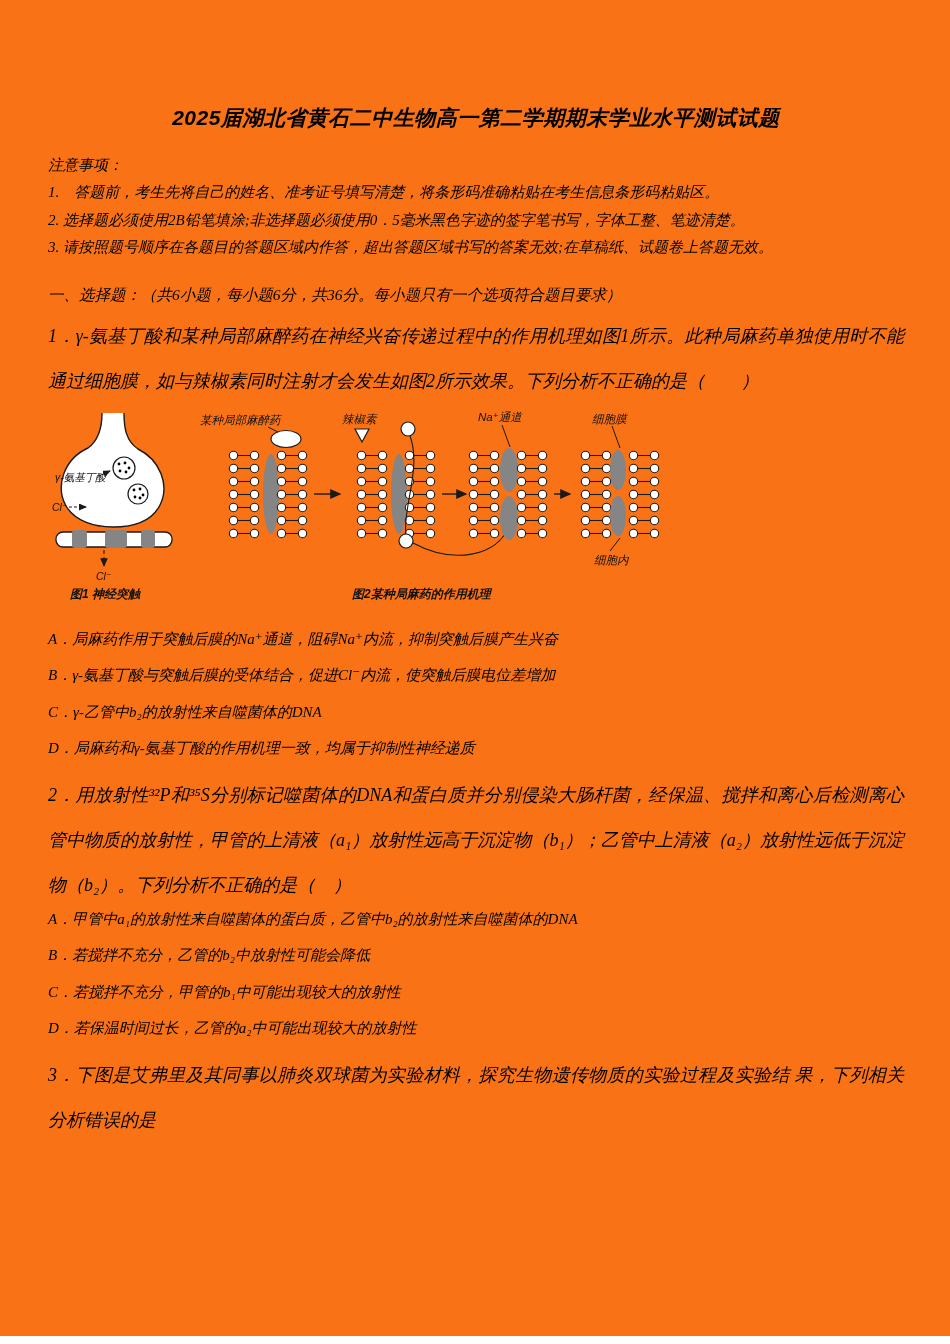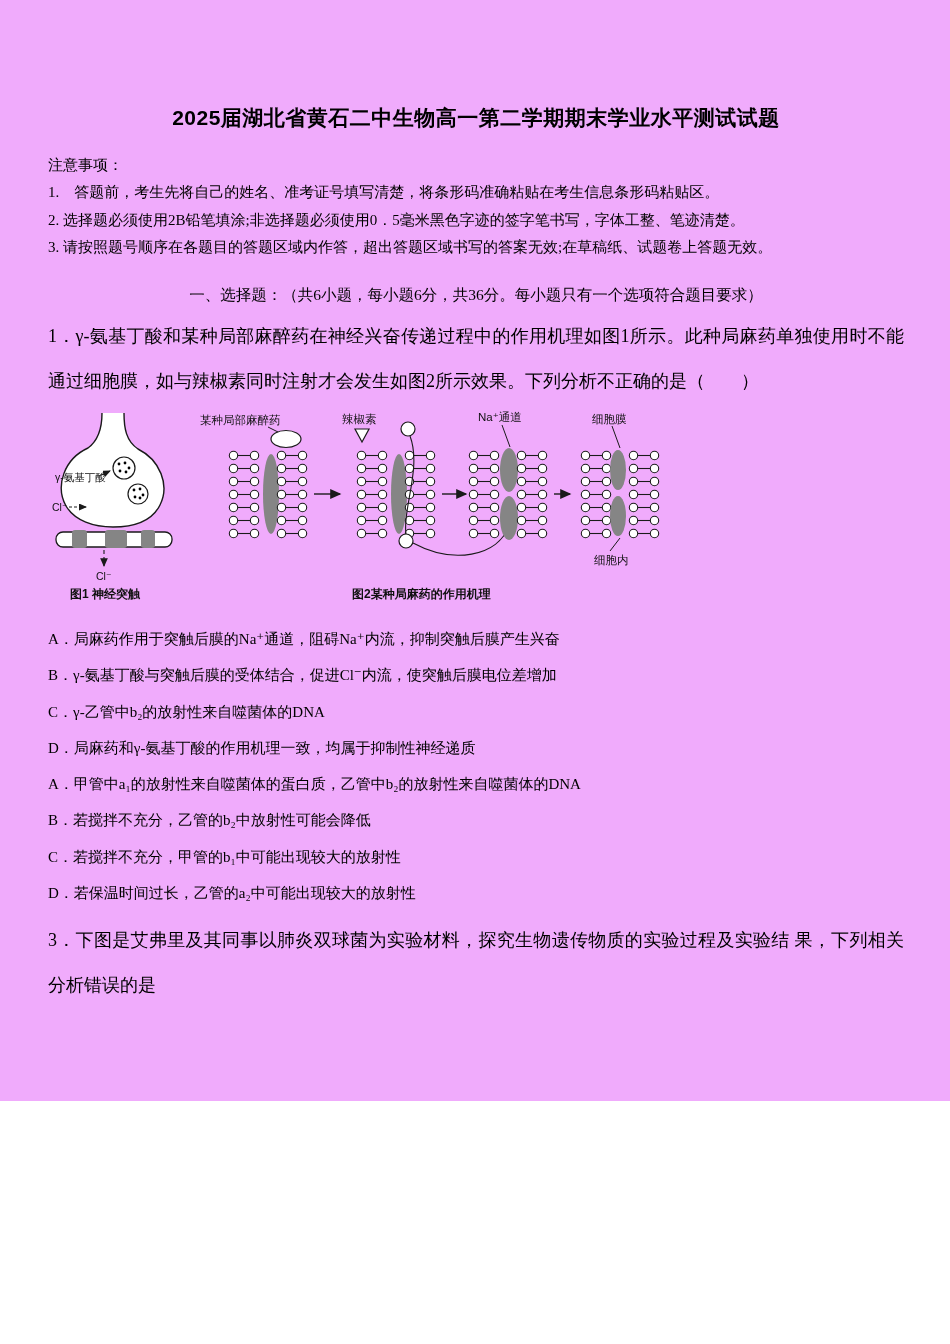--- a/index.html
+++ b/index.html
@@ -2,28 +2,28 @@
 <html><head>
 <meta charset="utf-8">
 <style>
   * { margin:0; padding:0; box-sizing:border-box; }
   html,body { background:#ffffff; }
   body {
     width:950px; height:1344px; position:relative;
     font-family:"Liberation Serif","DejaVu Serif",serif;
     color:#000;
   }
-  .page { width:950px; height:1101px; padding:104px 46px 40px 48px; overflow:hidden; background:#f0abfc; }
+  .page { width:950px; height:1336px; padding:104px 46px 40px 48px; overflow:hidden; background:#f97316;font-style:italic; }
   .title {
     font-family:"Liberation Sans","DejaVu Sans",sans-serif;
     font-size:21px; font-weight:700; text-align:center;
     margin-bottom:20px; letter-spacing:0.5px;
   }
   .notice p { font-size:15px; line-height:1.82; text-align:justify; }
-  .section-heading { margin-top:24px; font-size:15.5px;text-align:center; }
+  .section-heading { margin-top:24px; font-size:15.5px; }
   .question { margin-top:8px; }
   .stem { font-size:18px; line-height:2.5; text-align:justify; }
   .option { font-size:15px; line-height:1.55; margin-bottom:13px; }
   .figure { margin:6px 0 14px 4px; }
   .figure svg text { font-family:"Liberation Sans","DejaVu Sans",sans-serif; fill:#111; }
 </style>
 </head>
 <body>
 
 <div class="page">
@@ -169,20 +169,21 @@
       </svg>
     </figure>
 
     <p class="option">A．局麻药作用于突触后膜的Na⁺通道，阻碍Na⁺内流，抑制突触后膜产生兴奋</p>
     <p class="option">B．γ‐氨基丁酸与突触后膜的受体结合，促进Cl⁻内流，使突触后膜电位差增加</p>
     <p class="option">C．γ‐乙管中b₂的放射性来自噬菌体的DNA</p>
     <p class="option">D．局麻药和γ‐氨基丁酸的作用机理一致，均属于抑制性神经递质</p>
   </section>
 
   <section class="question">
+    <p class="stem">2．用放射性³²P和³⁵S分别标记噬菌体的DNA和蛋白质并分别侵染大肠杆菌，经保温、搅拌和离心后检测离心管中物质的放射性，甲管的上清液（a₁）放射性远高于沉淀物（b₁）；乙管中上清液（a₂）放射性远低于沉淀物（b₂）。下列分析不正确的是（　）</p>
     <p class="option">A．甲管中a₁的放射性来自噬菌体的蛋白质，乙管中b₂的放射性来自噬菌体的DNA</p>
     <p class="option">B．若搅拌不充分，乙管的b₂中放射性可能会降低</p>
     <p class="option">C．若搅拌不充分，甲管的b₁中可能出现较大的放射性</p>
     <p class="option">D．若保温时间过长，乙管的a₂中可能出现较大的放射性</p>
   </section>
 
   <section class="question">
     <p class="stem">3．下图是艾弗里及其同事以肺炎双球菌为实验材料，探究生物遗传物质的实验过程及实验结 果，下列相关分析错误的是</p>
   </section>
 

